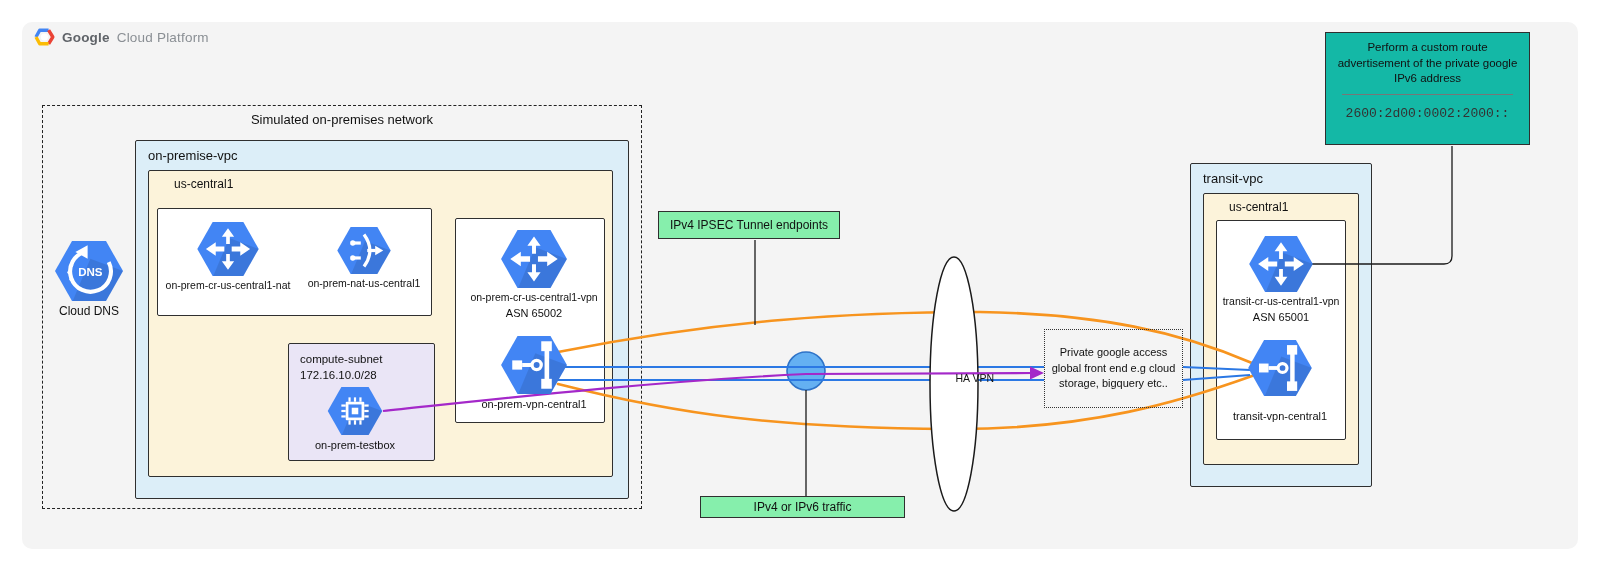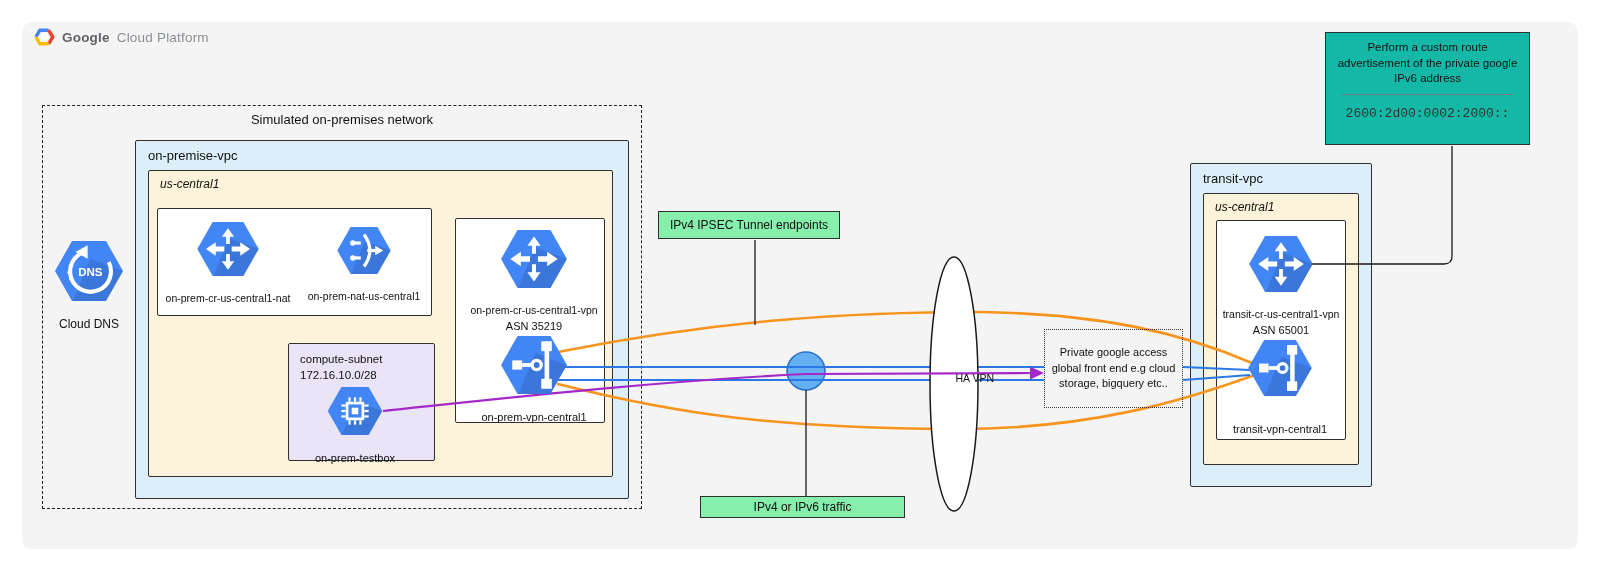--- a/index.html
+++ b/index.html
@@ -7,30 +7,30 @@
          font-family:"Liberation Sans",sans-serif;color:#111;}
   .canvas{position:absolute;left:22px;top:22px;width:1556px;height:527px;
           background:#f4f4f4;border-radius:10px;}
   
   .logo{position:absolute;left:34px;top:28px;display:flex;align-items:center;gap:7px;z-index:10;}
   .logo .g1{font-size:13.5px;font-weight:600;color:#5f6368;letter-spacing:.2px;}
   .logo .g2{font-size:13.5px;font-weight:400;color:#8a8f94;letter-spacing:.2px;}
   
   .box{position:absolute;box-sizing:border-box;border:1.4px solid #2f2f2f;border-radius:2px;}
   .box-title{display:block;padding:7px 12px;font-size:13px;color:#111;}
-  .box-title.sm{font-size:12px;padding:6px 11px;font-style:italic;}
+  .box-title.sm{font-size:12px;padding:6px 25px;}
   .dashed{position:absolute;box-sizing:border-box;border:1.6px dashed #222;background:transparent;}
   .sim-label{position:absolute;left:42px;top:112px;width:600px;text-align:center;
              font-size:13px;color:#111;z-index:4;}
   .subnet-title{padding:8px 11px;font-size:11.5px;line-height:1.35;color:#111;}
   
   svg.wires{position:absolute;left:0;top:0;z-index:5;pointer-events:none;}
   
   .node{position:absolute;width:150px;display:flex;flex-direction:column;align-items:center;z-index:10;}
-  .node .lbl{margin-top:16px;font-size:11px;line-height:1.3;white-space:nowrap;text-align:center;color:#111;}
+  .node .lbl{margin-top:3px;font-size:11px;line-height:1.3;white-space:nowrap;text-align:center;color:#111;}
   .node .lbl.sm{font-size:10.5px;}
   
   .label-box{position:absolute;box-sizing:border-box;background:#86efac;border:1.3px solid #2f2f2f;
              display:flex;align-items:center;justify-content:center;font-size:12px;color:#111;z-index:10;}
   .pga{position:absolute;box-sizing:border-box;border:1.6px dotted #333;background:transparent;
        display:flex;align-items:center;justify-content:center;text-align:center;
        font-size:11px;line-height:1.45;color:#111;z-index:6;padding:4px 5px;}
   .havpn-label{position:absolute;left:914px;top:372px;width:80px;text-align:right;
                font-size:10.5px;color:#111;z-index:10;}
   .callout{position:absolute;left:1325px;top:32px;width:205px;height:113px;box-sizing:border-box;
@@ -181,21 +181,21 @@
       <polygon points="0,44 25,0 75,0 100,44 75,88 25,88" fill="#4285f4"></polygon>
       <polygon points="52,26 100,44 75,88 26,88" fill="#000" opacity="0.1"></polygon>
       <g fill="#fff">
         <polygon points="50,10 60,24 53,24 53,36 47,36 47,24 40,24"></polygon>
         <polygon points="50,78 60,64 53,64 53,52 47,52 47,64 40,64"></polygon>
         <polygon points="14,44 30,33 30,40 44,40 44,48 30,48 30,55"></polygon>
         <polygon points="86,44 70,33 70,40 56,40 56,48 70,48 70,55"></polygon>
       </g>
     </svg>
     <div class="lbl sm">on-prem-cr-us-central1-vpn</div>
-    <div class="lbl" style="margin-top:1px;">ASN 35219</div>
+    <div class="lbl" style="margin-top:1px;">ASN 65002</div>
   </div>
 
   <div class="node" style="left:459px;top:336px;">
     <svg width="66" height="58" viewBox="0 0 100 88">
       <polygon points="0,44 25,0 75,0 100,44 75,88 25,88" fill="#4285f4"></polygon>
       <polygon points="52,26 100,44 75,88 26,88" fill="#000" opacity="0.1"></polygon>
       <g fill="#fff">
         <rect x="17" y="37" width="15" height="14"></rect>
         <rect x="32" y="41" width="15" height="6"></rect>
         <rect x="66" y="16" width="7" height="56"></rect>

